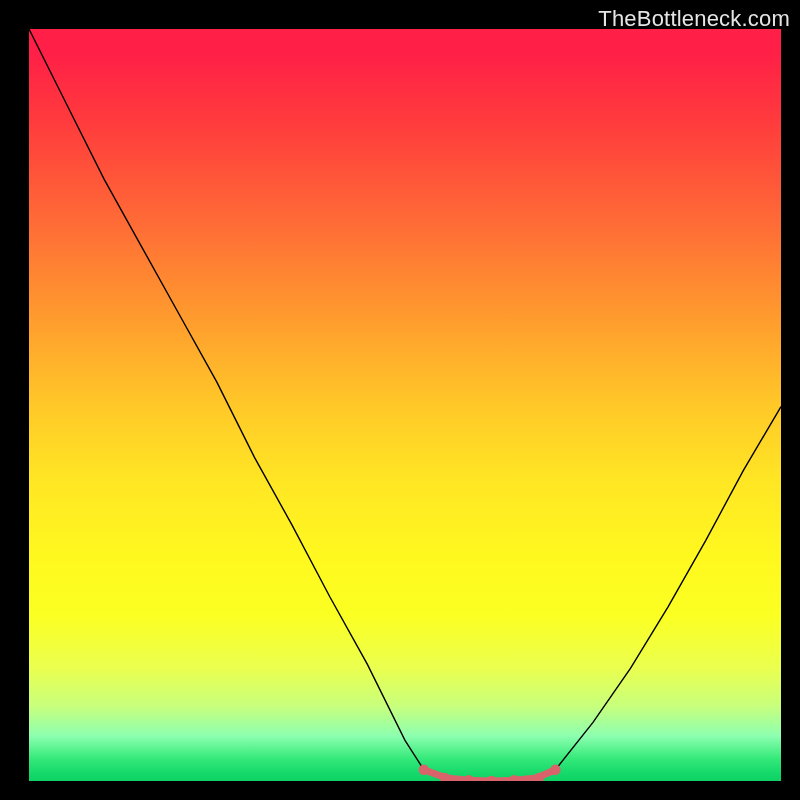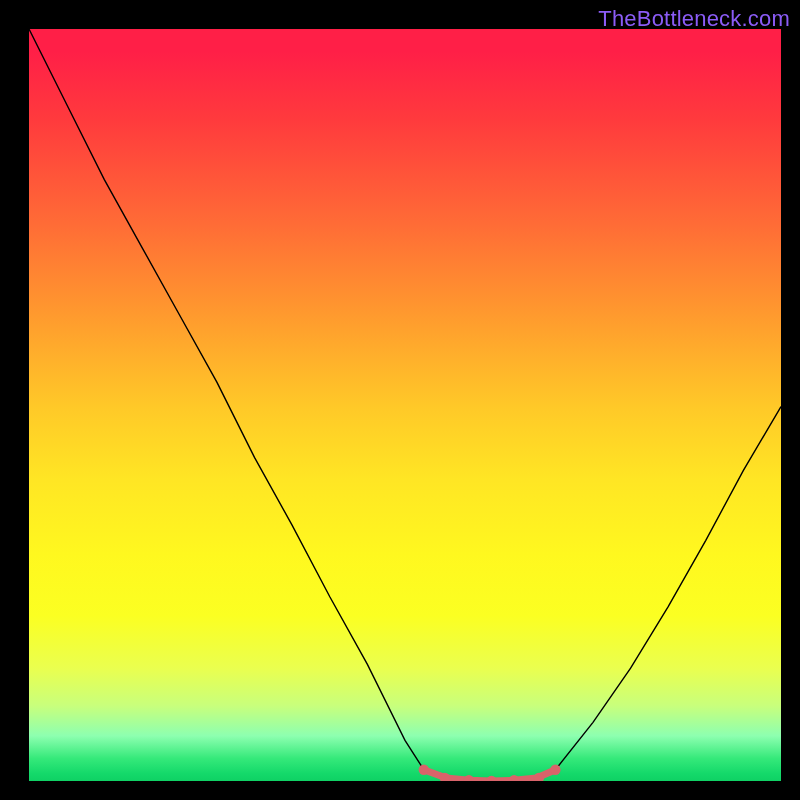--- a/index.html
+++ b/index.html
@@ -1,17 +1,17 @@
 <!DOCTYPE html>
 <html><head>
 <meta charset="utf-8">
 <style>
   * { margin: 0; padding: 0; box-sizing: border-box; }
   body { width: 800px; height: 800px; background: #000; position: relative; font-family: Arial, sans-serif; overflow: hidden; }
-  .watermark { position: absolute; top: 6px; right: 10px; color: #8b5cf6; font-size: 22px; font-weight: 400; z-index: 10; letter-spacing: 0.2px; }
+  .watermark { position: absolute; top: 6px; right: 10px; color: #e5e5e5; font-size: 22px; font-weight: 400; z-index: 10; letter-spacing: 0.2px; }
   .chart-area { position: absolute; left: 29px; top: 29px; width: 752px; height: 752px; }
   .gradient-bg { position: absolute; inset: 0; background: linear-gradient(to bottom,
       #ff1f47 0%,
       #ff1f47 3%,
       #ff3a3d 12%,
       #ff6c36 26%,
       #ff9a2e 38%,
       #ffc828 50%,
       #ffe624 60%,
       #fff81f 70%,

